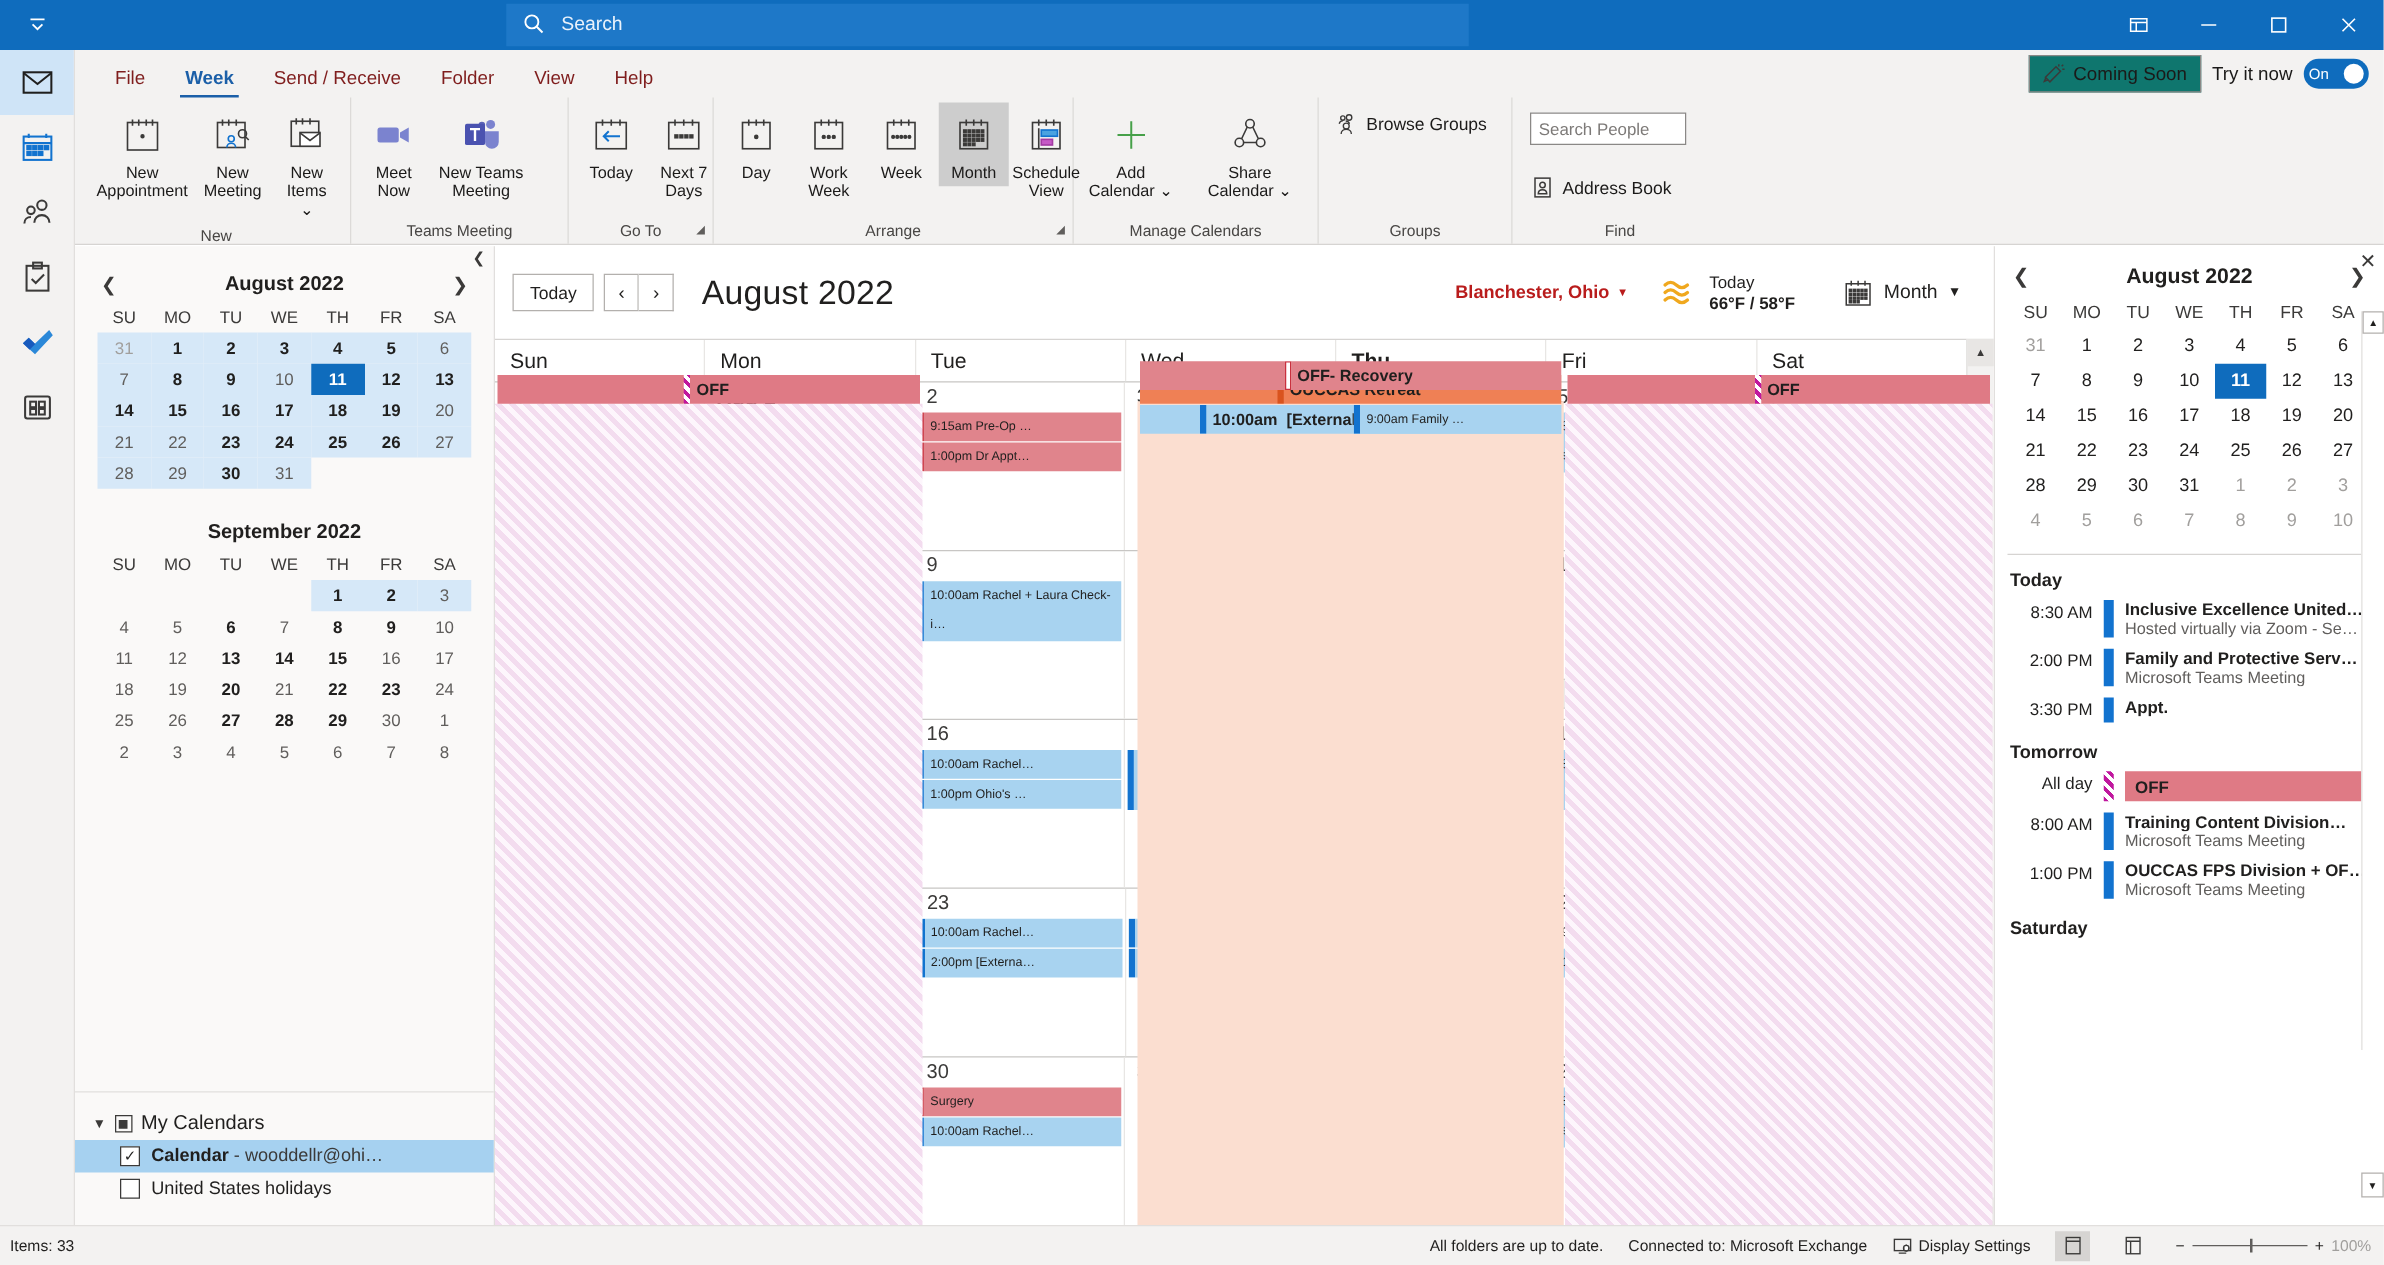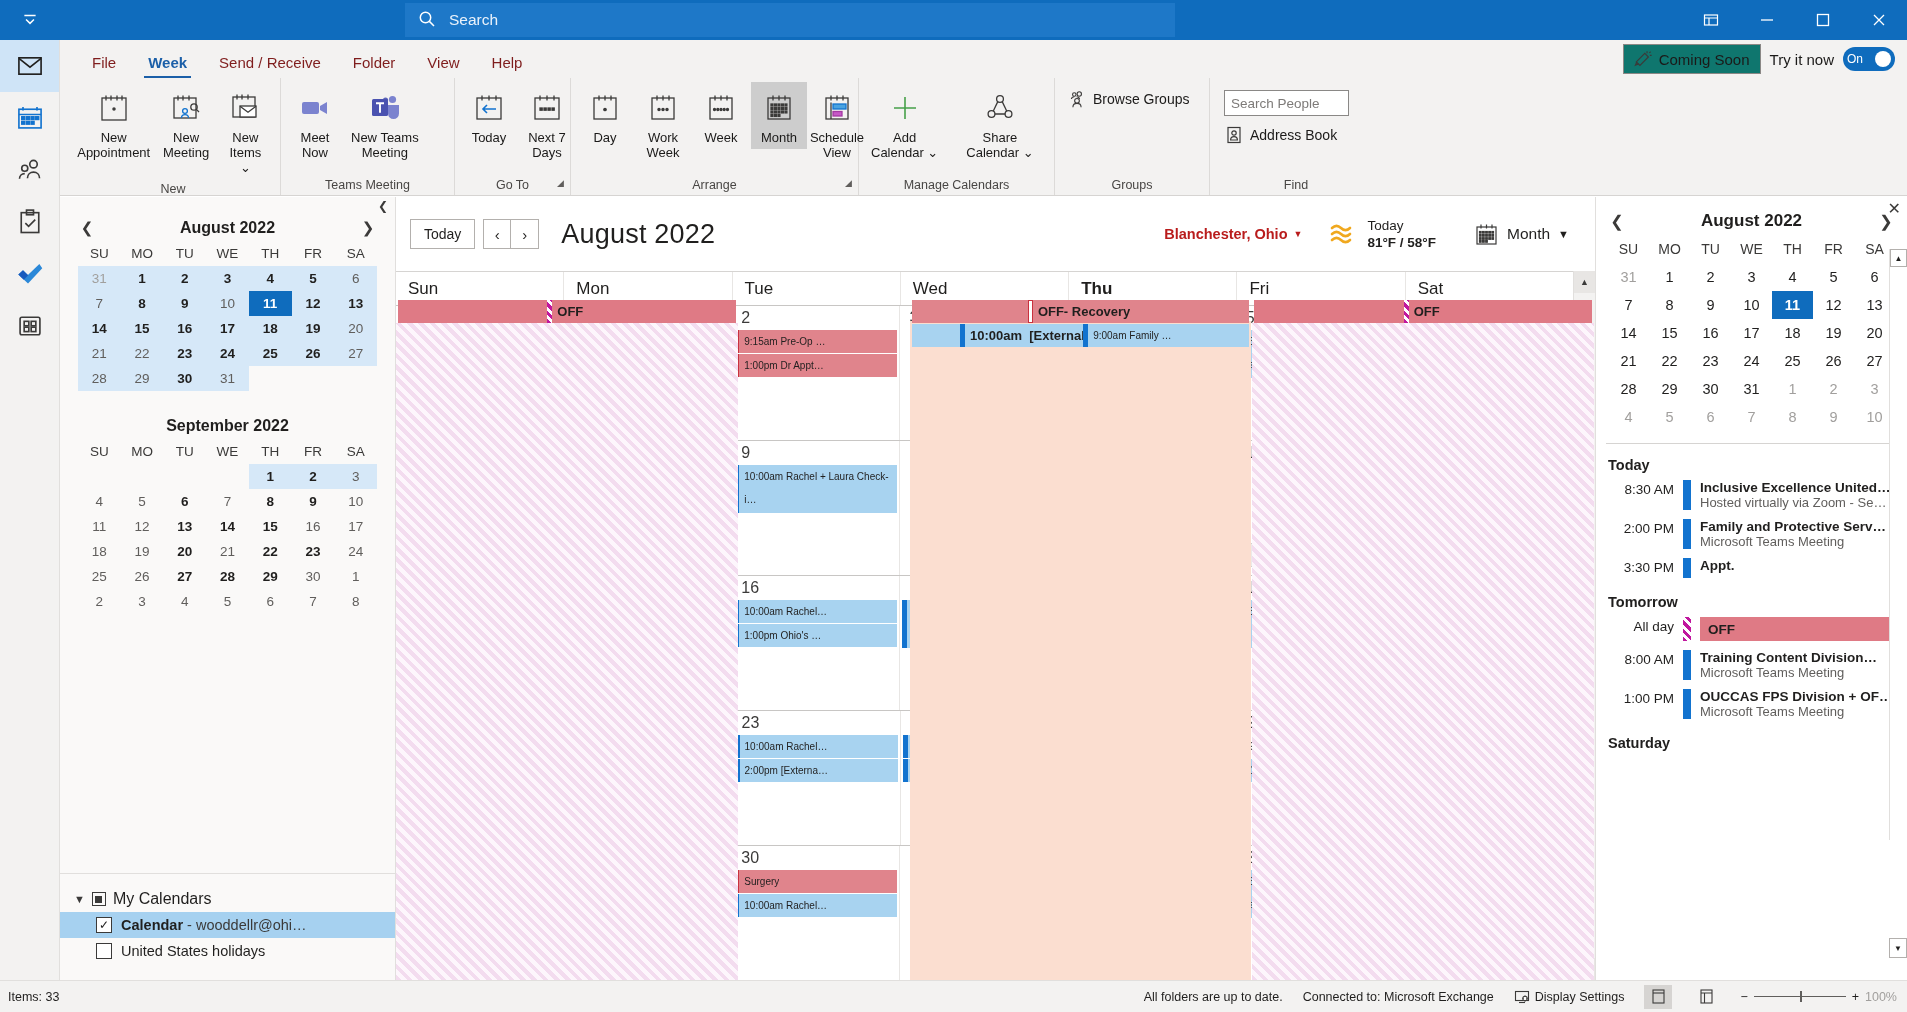--- a/index.html
+++ b/index.html
@@ -581,21 +581,21 @@
               <circle cx="11" cy="13" r="2.6"></circle>
               <path d="M10.5 8.6c1.7 0 3 1 3.3 2.6M4.8 11c.3-1.5 1.6-2.5 3.2-2.5M6.5 20c0-2.5 2-4.2 4.5-4.2s4.5 1.7 4.5 4.2"></path>
             </svg>
           <span>Browse Groups</span>
         </div>
       </div>
       <div class="grp-label">Groups</div>
     </div>
 
     <div class="grp" style="width:172px">
-      <div class="grp-body" style="flex-direction:column;align-items:flex-start;gap:6px;padding-top:12px;padding-left:14px">
+      <div class="grp-body" style="flex-direction:column;align-items:flex-start;gap:21px;padding-top:12px;padding-left:14px">
         <div class="findbox" title="Search People">
           <span>Search People</span>
         </div>
         <div class="smallrow" style="padding-left:0">
           <svg viewBox="0 0 20 20" fill="none" stroke="#3b3a39" stroke-width="1.2">
               <rect x="4" y="2.5" width="12" height="15"></rect>
               <circle cx="10" cy="8" r="2.2"></circle>
               <path d="M6.6 15c0-2 1.5-3.3 3.4-3.3s3.4 1.3 3.4 3.3z"></path>
             </svg>
           <span>Address Book</span>
@@ -752,21 +752,21 @@
       <span class="car">▼</span>
     </div>
     <div class="weather">
       <svg viewBox="0 0 30 26" fill="none" stroke="#f0a81e" stroke-width="2.6" stroke-linecap="round">
         <path d="M4 7c3-2.8 6-2.8 9 0s6 2.8 9 0"></path>
           <path d="M4 13c3-2.8 6-2.8 9 0s6 2.8 9 0"></path>
           <path d="M4 19c3-2.8 6-2.8 9 0s6 2.8 9 0"></path>
       </svg>
       <div class="w-txt">
         <div>Today</div>
-        <b>81°F / 58°F</b>
+        <b>66°F / 58°F</b>
       </div>
     </div>
     <div class="viewsel">
       <svg viewBox="0 0 25 25" fill="none" stroke="#3b3a39" stroke-width="1.2">
           <rect x="3" y="5" width="19" height="17"></rect>
           <path d="M7 2.5v4M12.5 2.5v4M18 2.5v4"></path>
           <g fill="#3b3a39">
             <rect x="5.5" y="9.5" width="1.6" height="1.6"></rect>
             <rect x="8.6" y="9.5" width="1.6" height="1.6"></rect>
             <rect x="11.7" y="9.5" width="1.6" height="1.6"></rect>
@@ -1079,21 +1079,21 @@
                 <div class="ev blue ev2">
                   <span class="bar"></span>
                   <span class="t">8:00am Check LOAC E-track su…</span>
                 </div>
               </div>
             </div>
             <div class="day">
               <div class="daynum">3</div>
               <div class="evts"></div>
             </div>
-            <div class="ev lightred spanning center" style="left: calc(42.8571% + 2px); width: calc(28.5714% - 5px); top: 29px; z-index: 5;">
+            <div class="ev lightred spanning center" style="left: calc(42.8571% + 2px); width: calc(28.5714% - 5px); top: 18px; z-index: 5;">
               <span class="bar"></span>
               <span class="t">OFF- Recovery</span>
             </div>
             <div class="ev blue spanning" style="left: calc(57.1429% + 2px); width: calc(14.2857% - 5px); top: 53px; z-index: 5;">
               <span class="bar"></span>
               <span class="t">9:00am Family …</span>
             </div>
           </div>
         </div>
     </div>

